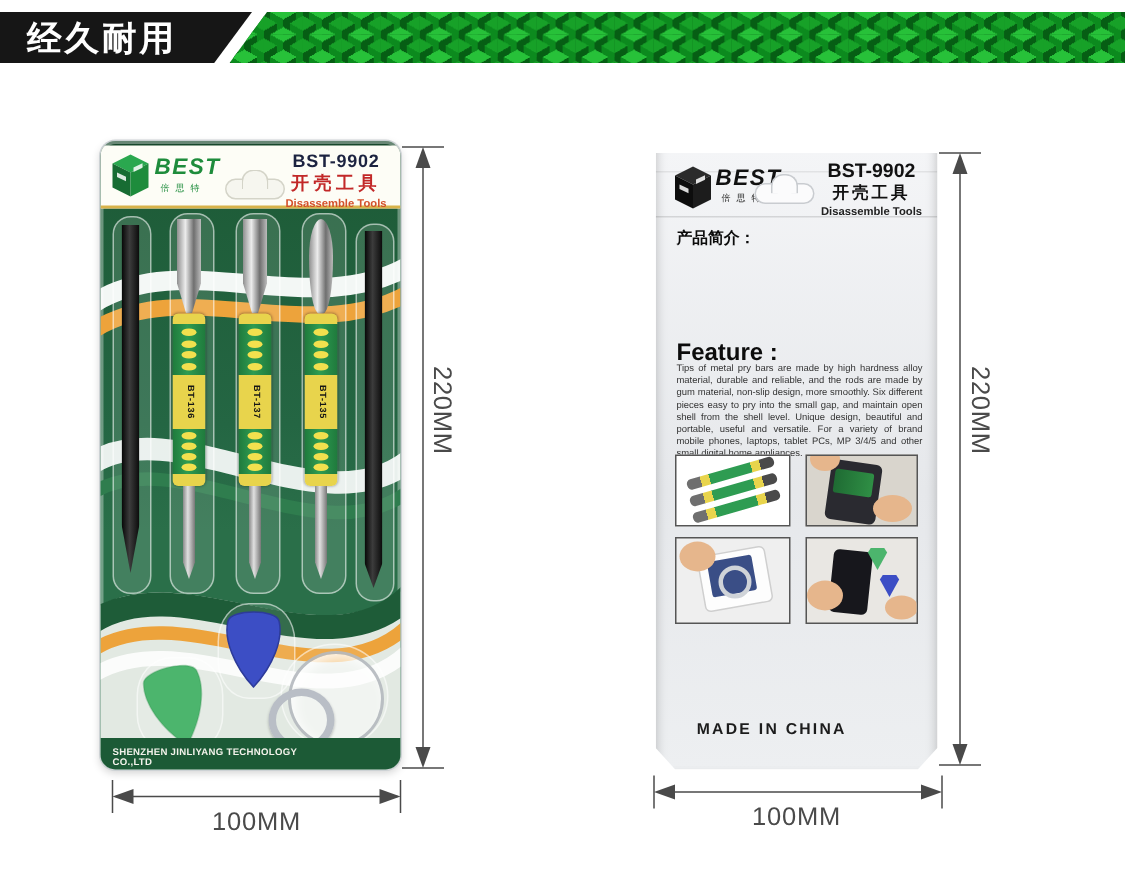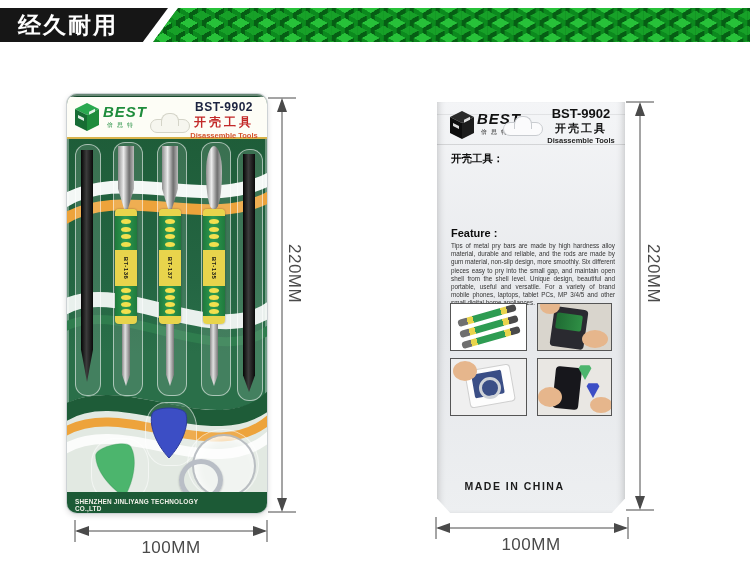--- a/index.html
+++ b/index.html
@@ -95,21 +95,21 @@
   .back-brand-cn{position:absolute;left:44px;top:28px;font-size:6px;color:#222;letter-spacing:4px;}
   .back-titles{position:absolute;right:8px;top:6px;text-align:center;width:72px;}
   .back-model{font-size:13px;font-weight:bold;color:#111;}
   .back-title-cn{font-size:11px;font-weight:bold;color:#111;letter-spacing:2px;font-family:"Liberation Serif",serif;}
   .back-title-en{font-size:7.5px;font-weight:bold;color:#222;}
   .hang-hole.back{left:66px;top:22px;background:#fbfbfc;border-color:#c9ccd0;}
   .hang-hole.back::before{background:#fbfbfc;border-color:#c9ccd0;}
 
   .intro-heading{position:absolute;left:14px;top:52px;font-size:10.5px;font-weight:bold;color:#0c0c0c;}
   .intro-text{position:absolute;left:14px;top:68px;width:162px;font-size:7.4px;line-height:1.5;color:#222;text-align:justify;text-indent:2em;}
-  .feature-heading{position:absolute;left:14px;top:127px;font-size:11px;font-weight:bold;color:#0c0c0c;}
+  .feature-heading{position:absolute;left:14px;top:127px;font-size:16px;font-weight:bold;color:#0c0c0c;}
   .feature-text{position:absolute;left:14px;top:142px;width:164px;font-size:6.3px;line-height:1.3;color:#333;text-align:justify;}
 
   .photo{position:absolute;border:1px solid #555;background:#fff;overflow:hidden;}
   .photo.p1{left:13px;top:203px;width:75px;height:46px;}
   .photo.p2{left:100px;top:203px;width:73px;height:46px;background:#d9d5cd;}
   .photo.p3{left:13px;top:258px;width:75px;height:56px;background:#efefef;}
   .photo.p4{left:100px;top:258px;width:73px;height:56px;background:#e9e7e3;}
   .mini-spudger{position:absolute;height:7px;border-radius:3px;
     background:linear-gradient(90deg,#6f6f6f 0 16%,#e8d44c 16% 26%,#2e9c52 26% 74%,#e8d44c 74% 84%,#4a4a4a 84%);}
   .mini-phone{position:absolute;border-radius:4px;}
@@ -277,21 +277,21 @@
     </svg>
     <span class="back-brand-word">BEST</span>
     <span class="back-brand-cn">倍思特</span>
     <div class="back-titles">
       <div class="back-model">BST-9902</div>
       <div class="back-title-cn">开壳工具</div>
       <div class="back-title-en">Disassemble Tools</div>
     </div>
     <div class="hang-hole back"></div>
 
-    <div class="intro-heading">开壳工具：</div>
+    <div class="intro-heading">产品简介：</div>
     <div class="feature-heading">Feature :</div>
     <div class="feature-text">Tips of metal pry bars are made by high hardness alloy material, durable and reliable, and the rods are made by gum material, non-slip design, more smoothly. Six different pieces easy to pry into the small gap, and maintain open shell from the shell level. Unique design, beautiful and portable, useful and versatile. For a variety of brand mobile phones, laptops, tablet PCs, MP 3/4/5 and other small digital home appliances.</div>
 
     <div class="photo p1">
       <div class="mini-spudger" style="left:6px;top:8px;width:60px;transform:rotate(-16deg);"></div>
       <div class="mini-spudger" style="left:8px;top:19px;width:60px;transform:rotate(-16deg);"></div>
       <div class="mini-spudger" style="left:10px;top:30px;width:60px;transform:rotate(-16deg);"></div>
     </div>
     <div class="photo p2">
       <div class="mini-phone" style="left:14px;top:4px;width:34px;height:40px;background:#2a2a30;transform:rotate(8deg);"></div>

